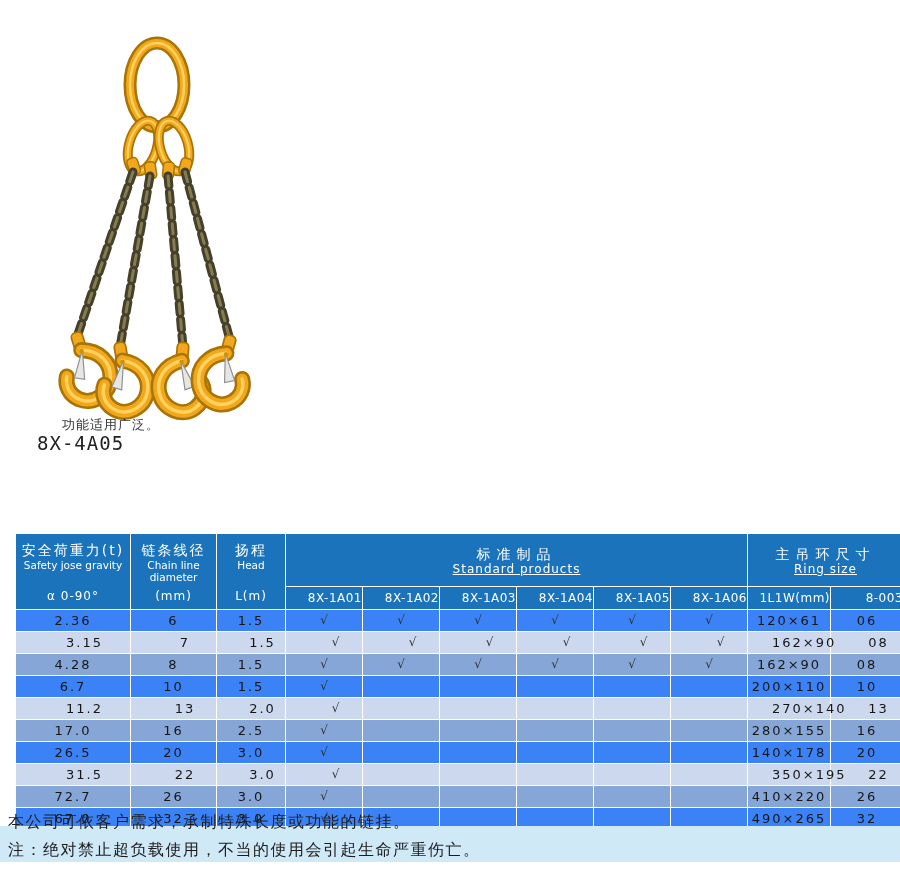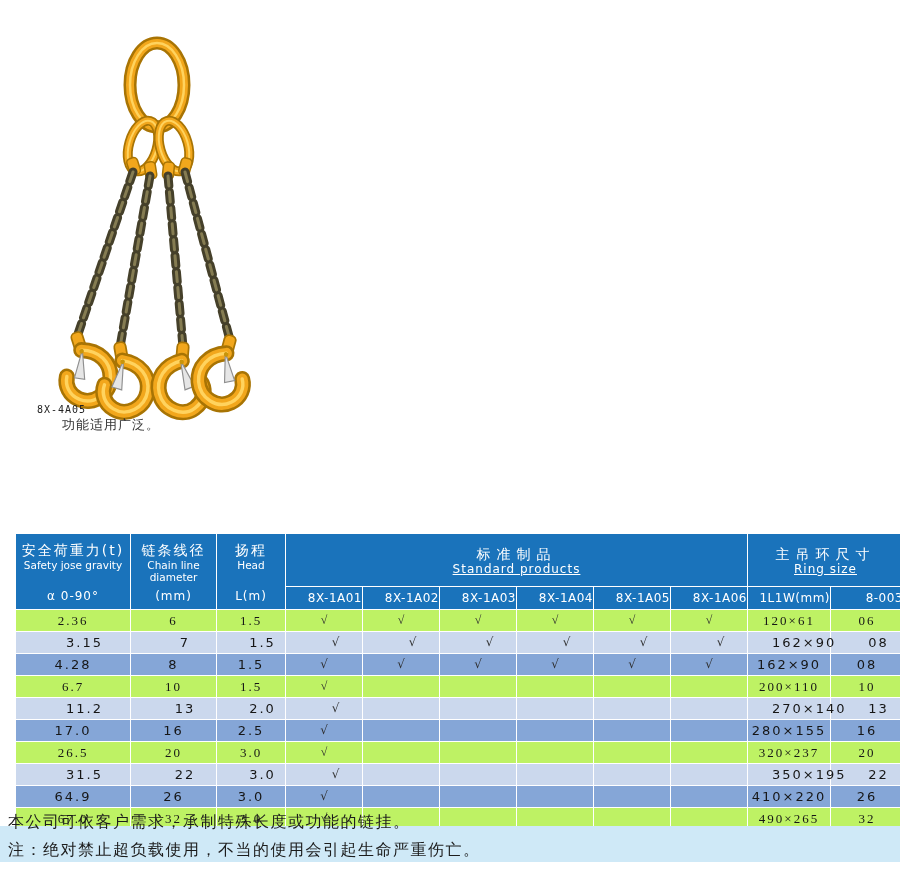--- a/index.html
+++ b/index.html
@@ -4,23 +4,23 @@
 <style>
   html,body{margin:0;padding:0;}
   body{
     width:900px;height:896px;position:relative;background:#ffffff;
     font-family:"DejaVu Sans","Liberation Sans",sans-serif;
     color:#1b1b1b;overflow:hidden;
   }
   
   .figure{position:absolute;left:25px;top:12px;width:270px;height:410px;}
   .product-code{
-    position:absolute;left:37px;top:404px;
+    position:absolute;left:37px;top:432px;
     font-family:"DejaVu Sans Mono","Liberation Mono",monospace;
-    font-size:10px;letter-spacing:1px;color:#222;
+    font-size:19px;letter-spacing:1px;color:#222;
   }
   .product-desc{
     position:absolute;left:62px;top:416px;
     font-size:13px;letter-spacing:1px;color:#333;
   }
   
   table.spec{
     position:absolute;left:15px;top:533px;width:877px;
     border-collapse:separate;border-spacing:1px;table-layout:fixed;
     background:#ffffff;
@@ -38,21 +38,21 @@
   table.spec .unit{margin-top:auto;font-size:12px;letter-spacing:1px;line-height:16px;padding-bottom:3px;}
   table.spec th.grp{height:52px;}
   table.spec th.grp .zh{font-size:14px;letter-spacing:6px;}
   table.spec th.grp .en{font-size:12px;letter-spacing:1px;text-decoration:underline;}
   table.spec th.sub{height:22px;font-size:12px;letter-spacing:0.5px;text-align:right;}
   table.spec td{
     height:19px;line-height:19px;text-align:center;
     font-size:13px;letter-spacing:2px;color:#161616;
   }
   table.spec td.chk{font-size:12px;letter-spacing:0;color:#2e2e2e;}
-  tr.s0 td{background:#bef264;font-family:Liberation Serif, serif;}
+  tr.s0 td{background:#3b82f6;}
   tr.s1 td{background:#cbd8ed;padding-left:24px;}
   tr.s2 td{background:#85a6d7;}
   
   .note-band{position:absolute;left:0;top:826px;width:900px;height:36px;background:#cfe9f7;}
   .note1{position:absolute;left:8px;top:812px;font-size:16px;letter-spacing:1.5px;color:#1c1c1c;z-index:2;}
   .note2{position:absolute;left:8px;top:840px;font-size:16px;letter-spacing:1.5px;color:#1c1c1c;z-index:2;}
 </style>
 </head>
 <body>
 
@@ -254,38 +254,38 @@
       <tr class="s0">
         <td>26.5</td>
         <td>20</td>
         <td>3.0</td>
         <td class="chk">√</td>
         <td class="chk"></td>
         <td class="chk"></td>
         <td class="chk"></td>
         <td class="chk"></td>
         <td class="chk"></td>
-        <td>320×237</td>
+        <td>140×178</td>
         <td>20</td>
       </tr>
       <tr class="s1">
         <td>31.5</td>
         <td>22</td>
         <td>3.0</td>
         <td class="chk">√</td>
         <td class="chk"></td>
         <td class="chk"></td>
         <td class="chk"></td>
         <td class="chk"></td>
         <td class="chk"></td>
         <td>350×195</td>
         <td>22</td>
       </tr>
       <tr class="s2">
-        <td>64.9</td>
+        <td>72.7</td>
         <td>26</td>
         <td>3.0</td>
         <td class="chk">√</td>
         <td class="chk"></td>
         <td class="chk"></td>
         <td class="chk"></td>
         <td class="chk"></td>
         <td class="chk"></td>
         <td>410×220</td>
         <td>26</td>

